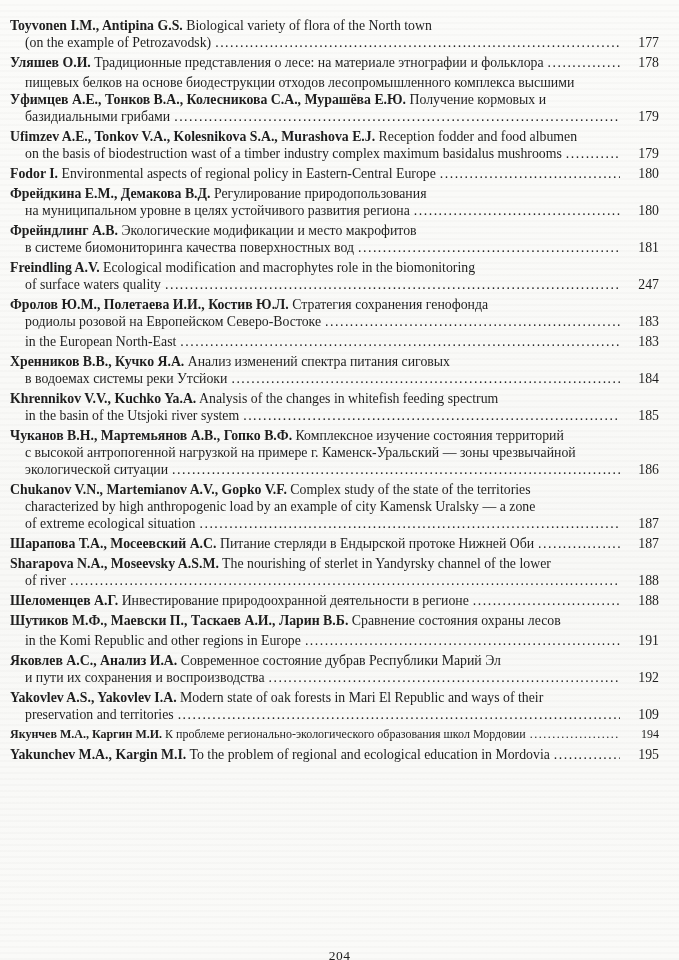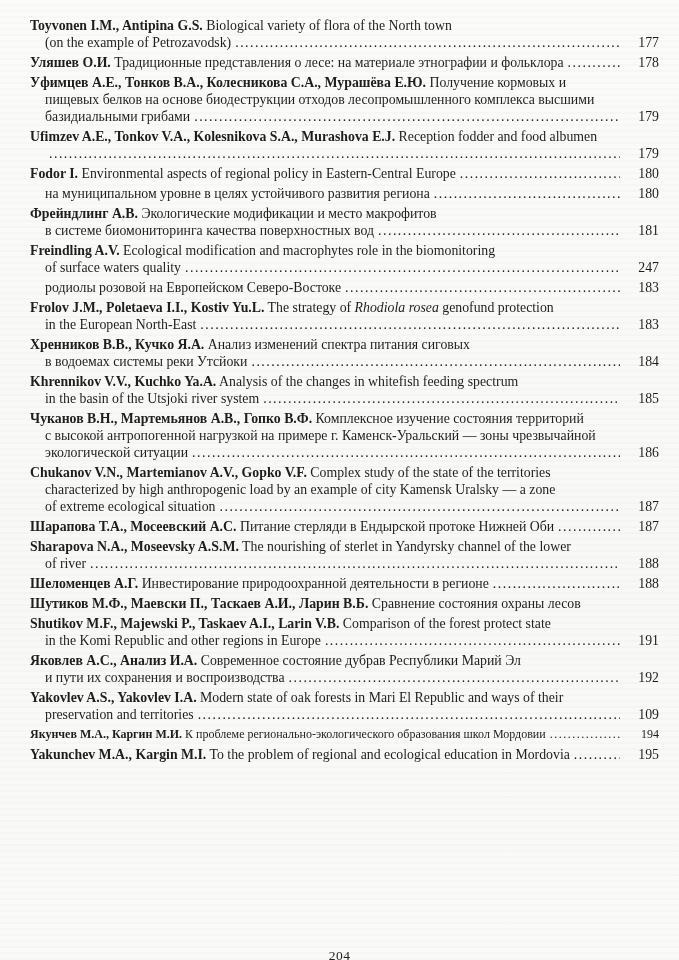--- a/index.html
+++ b/index.html
@@ -14,21 +14,21 @@
     margin: 0 auto;
     background:
       repeating-linear-gradient(0deg, rgba(0,0,0,0.015) 0 2px, rgba(0,0,0,0) 2px 6px),
       linear-gradient(180deg, #fbfbf9 0%, #f8f8f6 60%, #fafaf8 100%);
     color: #1e1e1e;
     font-family: "Liberation Serif", "DejaVu Serif", serif;
     font-size: 13.8px;
     overflow: hidden;
   }
   .content {
-    padding: 17px 20px 0 30px;
+    padding: 17px 20px 0 10px;
   }
   .entry {
     margin-bottom: 3px;
   }
   .entry.compact .line {
     font-size: 12px;
   }
   .line {
     display: flex;
     align-items: baseline;
@@ -87,49 +87,53 @@
         </div>
       </div>
       <div class="entry">
         <div class="line">
           <span class="txt"><span class="authors">Уляшев О.И.</span> Традиционные представления о лесе: на материале этнографии и фольклора</span>
           <span class="dots"></span>
           <span class="pg">178</span>
         </div>
       </div>
       <div class="entry">
+        <div class="line cont">
+          <span class="txt">пищевых белков на основе биодеструкции отходов лесопромышленного комплекса высшими</span>
+        </div>
         <div class="line">
           <span class="txt"><span class="authors">Уфимцев А.Е., Тонков В.А., Колесникова С.А., Мурашёва Е.Ю.</span> Получение кормовых и</span>
         </div>
         <div class="line cont">
-          <span class="txt">пищевых белков на основе биодеструкции отходов лесопромышленного комплекса высшими</span>
-        </div>
-        <div class="line cont">
           <span class="txt">базидиальными грибами</span>
           <span class="dots"></span>
           <span class="pg">179</span>
         </div>
       </div>
       <div class="entry">
         <div class="line">
           <span class="txt"><span class="authors">Ufimzev A.E., Tonkov V.A., Kolesnikova S.A., Murashova E.J.</span> Reception fodder and food albumen</span>
         </div>
         <div class="line cont">
+          <span class="txt">on the basis of biodestruction wast of a timber industry complex maximum basidalus mushrooms</span>
           <span class="dots"></span>
           <span class="pg">179</span>
         </div>
       </div>
       <div class="entry">
         <div class="line">
           <span class="txt"><span class="authors">Fodor I.</span> Environmental aspects of regional policy in Eastern-Central Europe</span>
           <span class="dots"></span>
           <span class="pg">180</span>
         </div>
       </div>
       <div class="entry">
+        <div class="line">
+          <span class="txt"><span class="authors">Фрейдкина Е.М., Демакова В.Д.</span> Регулирование природопользования</span>
+        </div>
         <div class="line cont">
           <span class="txt">на муниципальном уровне в целях устойчивого развития региона</span>
           <span class="dots"></span>
           <span class="pg">180</span>
         </div>
       </div>
       <div class="entry">
         <div class="line">
           <span class="txt"><span class="authors">Фрейндлинг А.В.</span> Экологические модификации и место макрофитов</span>
         </div>
@@ -143,30 +147,30 @@
         <div class="line">
           <span class="txt"><span class="authors">Freindling A.V.</span> Ecological modification and macrophytes role in the biomonitoring</span>
         </div>
         <div class="line cont">
           <span class="txt">of surface waters quality</span>
           <span class="dots"></span>
           <span class="pg">247</span>
         </div>
       </div>
       <div class="entry">
+        <div class="line">
+          <span class="txt"><span class="authors">Фролов Ю.М., Полетаева И.И., Костив Ю.Л.</span> Стратегия сохранения генофонда</span>
+        </div>
         <div class="line cont">
           <span class="txt">родиолы розовой на Европейском Северо-Востоке</span>
           <span class="dots"></span>
           <span class="pg">183</span>
         </div>
       </div>
       <div class="entry">
-        <div class="line">
-          <span class="txt"><span class="authors">Frolov J.M., Poletaeva I.I., Kostiv Yu.L.</span> The strategy of <i>Rhodiola rosea</i> genofund protection</span>
-        </div>
         <div class="line cont">
           <span class="txt">in the European North-East</span>
           <span class="dots"></span>
           <span class="pg">183</span>
         </div>
       </div>
       <div class="entry">
         <div class="line">
           <span class="txt"><span class="authors">Хренников В.В., Кучко Я.А.</span> Анализ изменений спектра питания сиговых</span>
         </div>
@@ -235,23 +239,20 @@
           <span class="dots"></span>
           <span class="pg">188</span>
         </div>
       </div>
       <div class="entry">
         <div class="line">
           <span class="txt"><span class="authors">Шутиков М.Ф., Маевски П., Таскаев А.И., Ларин В.Б.</span> Сравнение состояния охраны лесов</span>
         </div>
       </div>
       <div class="entry">
-        <div class="line">
-          <span class="txt"><span class="authors">Shutikov M.F., Majewski P., Taskaev A.I., Larin V.B.</span> Comparison of the forest protect state</span>
-        </div>
         <div class="line cont">
           <span class="txt">in the Komi Republic and other regions in Europe</span>
           <span class="dots"></span>
           <span class="pg">191</span>
         </div>
       </div>
       <div class="entry">
         <div class="line">
           <span class="txt"><span class="authors">Яковлев А.С., Анализ И.А.</span> Современное состояние дубрав Республики Марий Эл</span>
         </div>

